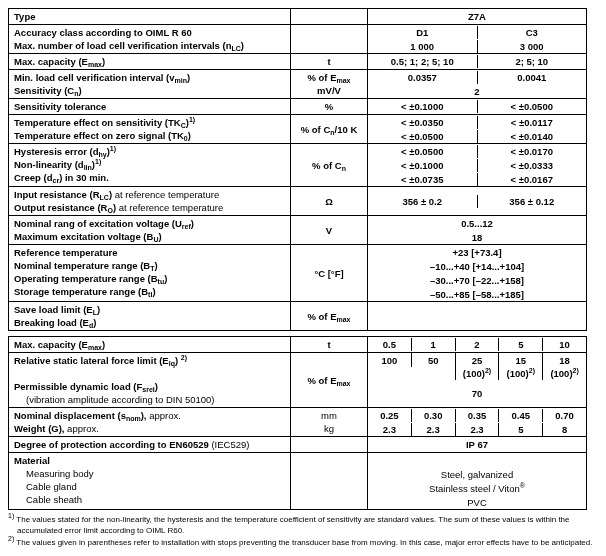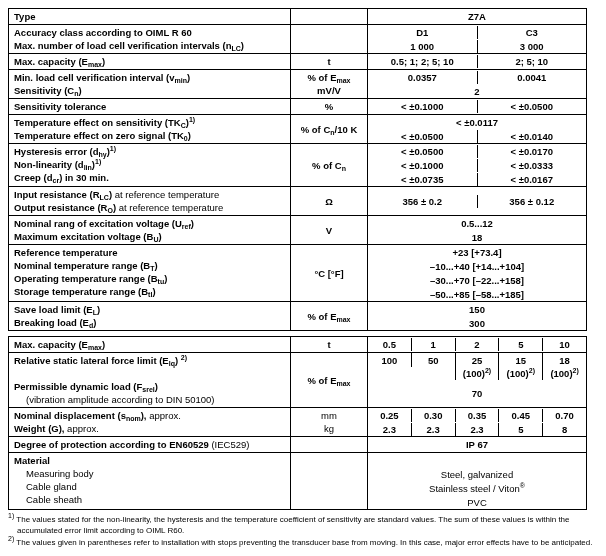--- a/index.html
+++ b/index.html
@@ -117,20 +117,21 @@
     <div class="rg">
       <div class="cl">
         <div class="ln">Temperature effect on sensitivity (TK<sub>C</sub>)<sup>1)</sup></div>
         <div class="ln">Temperature effect on zero signal (TK<sub>0</sub>)</div>
       </div>
       <div class="cu">
           <div>% of C<sub>n</sub>/10 K</div>
         </div>
       <div class="cv">
         <div class="vl">
+          <div class="vc">&lt; ±0.0350</div>
           <div class="vc">&lt; ±0.0117</div>
         </div>
         <div class="vl">
           <div class="vc">&lt; ±0.0500</div>
           <div class="vc">&lt; ±0.0140</div>
         </div>
       </div>
     </div>
 
     <div class="rg">
@@ -219,28 +220,20 @@
     </div>
 
     <div class="rg">
       <div class="cl">
         <div class="ln">Save load limit (E<sub>L</sub>)</div>
         <div class="ln">Breaking load (E<sub>d</sub>)</div>
       </div>
       <div class="cu">
           <div>% of E<sub>max</sub></div>
         </div>
-      <div class="cv">
-        <div class="vl">
-            <div class="vc">150</div>
-          </div>
-        <div class="vl">
-            <div class="vc">300</div>
-          </div>
-      </div>
     </div>
 
   </div>
 
   <div class="tbl tbl2">
 
     <div class="rg">
       <div class="cl">
           <div class="ln">Max. capacity (E<sub>max</sub>)</div>
         </div>

